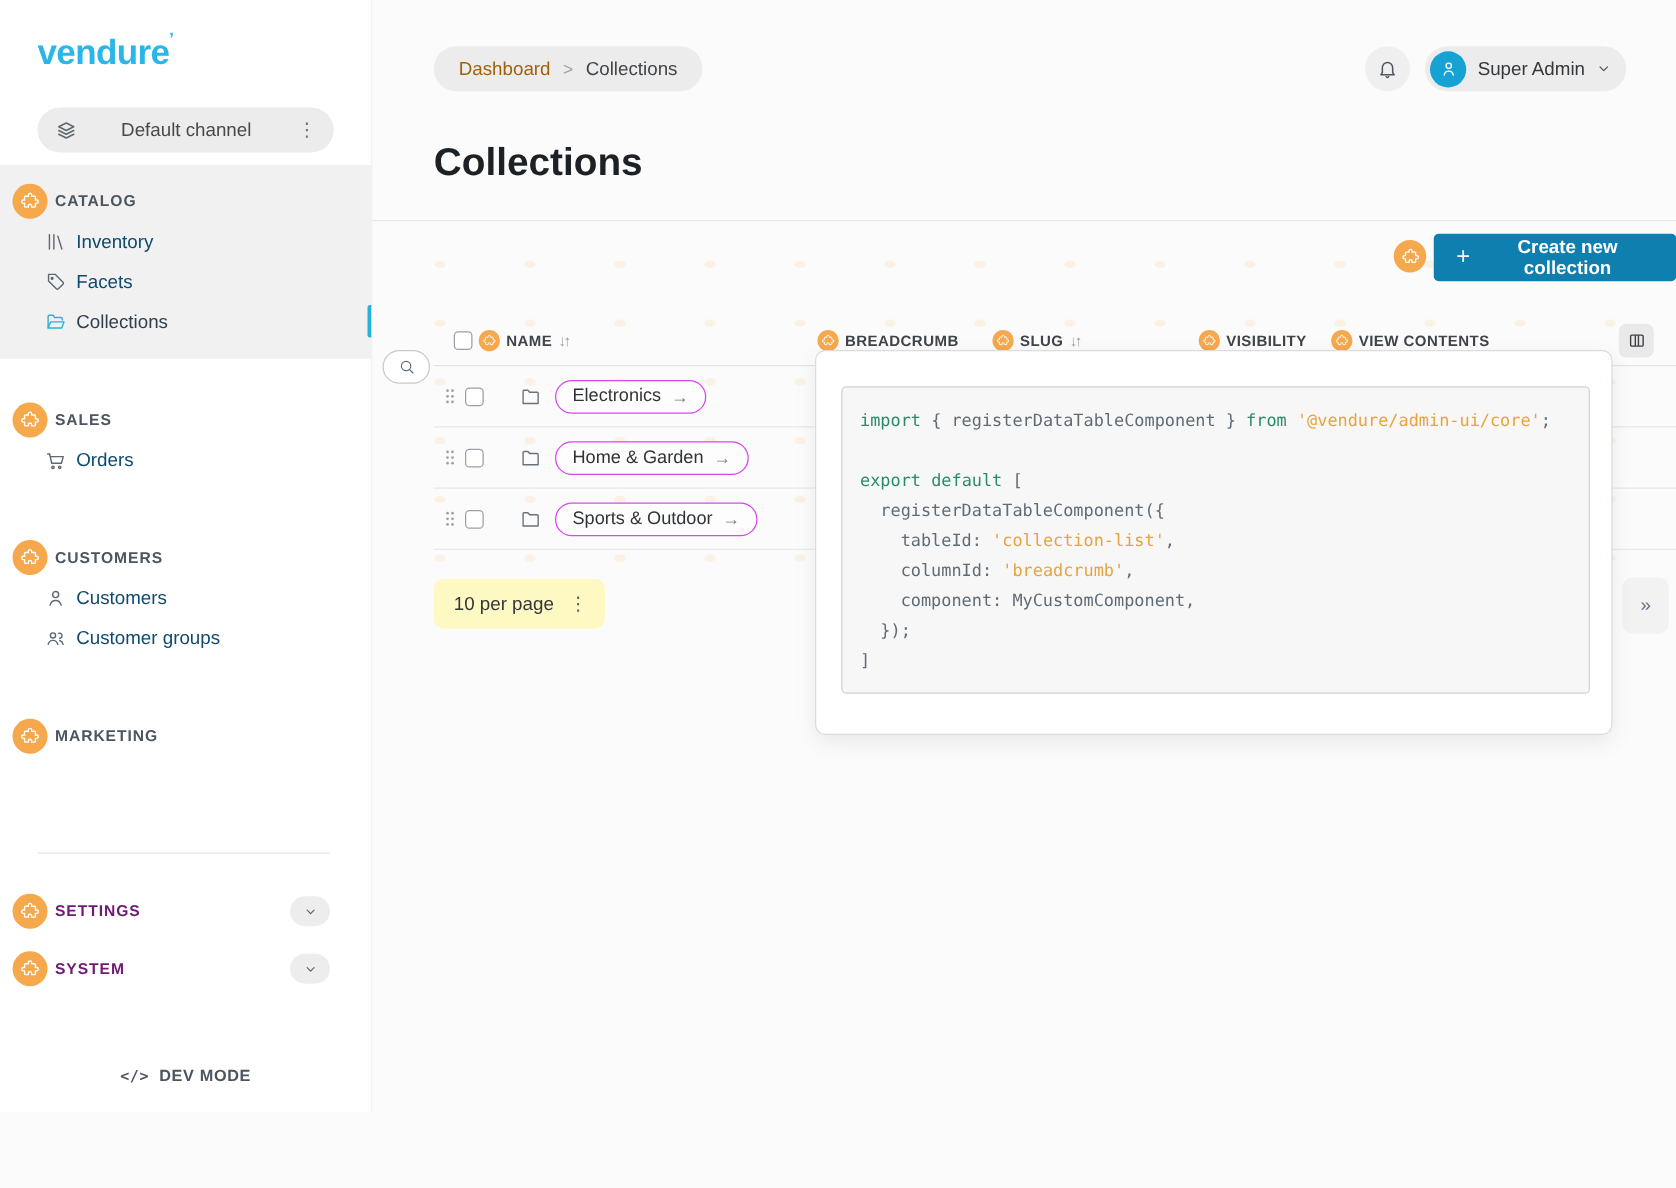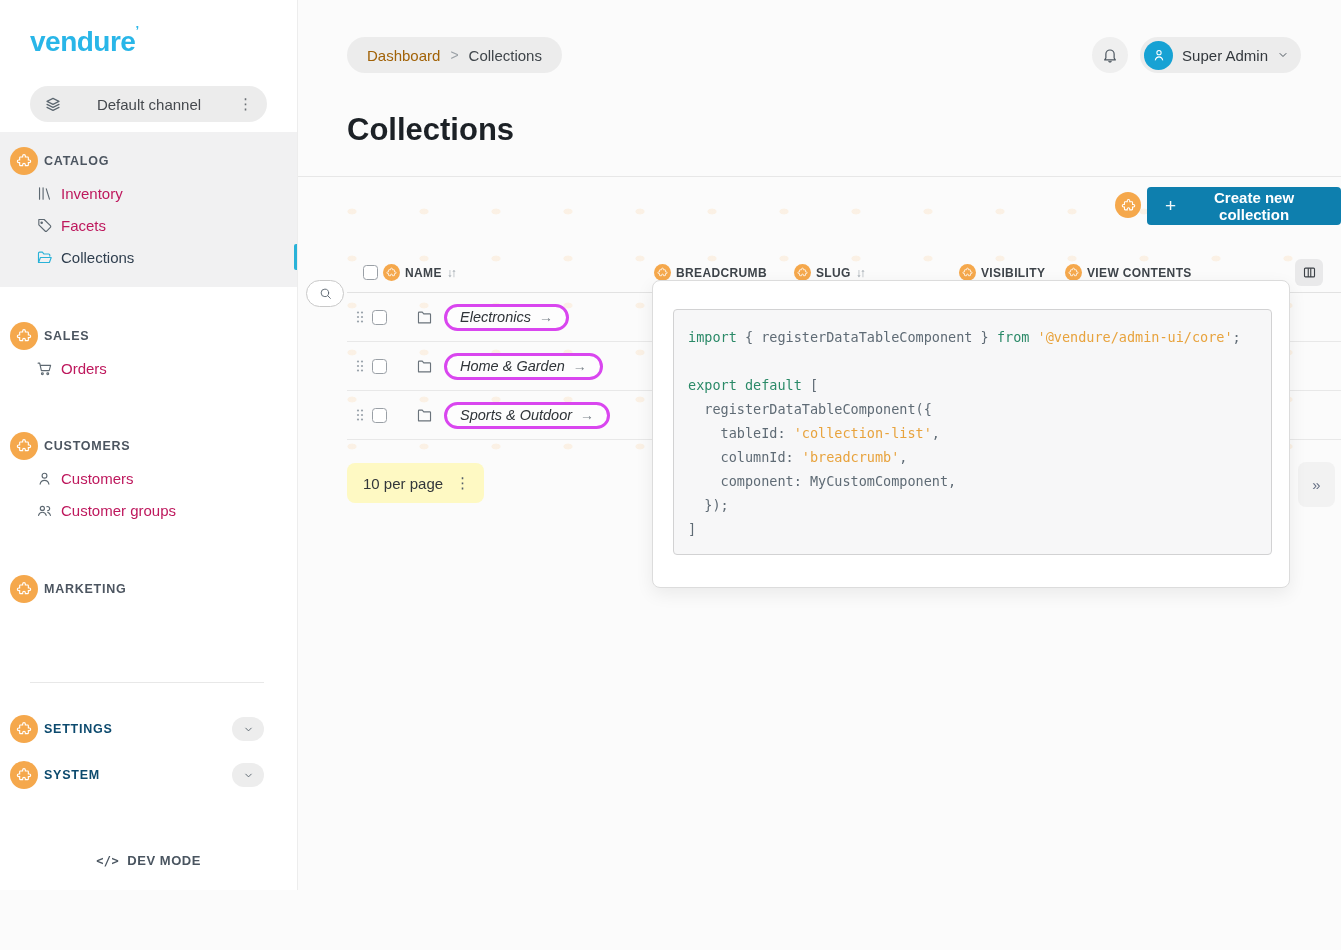--- a/index.html
+++ b/index.html
@@ -24,31 +24,31 @@
   .section-header { height:32px; display:flex; align-items:center; padding-left:10px; }
   .section-header .sec-label { margin-left:6px; font-size:12.5px; font-weight:600; letter-spacing:0.06em;
                                color:#4c5560; }
   .dev-badge { border-radius:50%; background:#f5a84c; display:inline-flex; align-items:center;
                justify-content:center; flex-shrink:0; cursor:pointer; }
   .dev-badge svg { stroke:#ffffff; fill:none; stroke-width:1.7; }
   .badge-28 { width:28px; height:28px; }
   .badge-26 { width:26px; height:26px; }
   .badge-17 { width:17px; height:17px; }
   .nav-item { height:32px; display:flex; align-items:center; padding-left:33px; gap:6px;
-              font-size:15px; color:#be185d; cursor:pointer; position:relative; }
+              font-size:15px; color:#0c4a6e; cursor:pointer; position:relative; }
   .nav-item .icon { width:22px; }
   .nav-item.active { color:#2f3e4e; }
   .nav-item.active .icon { color:#29b2d8; }
   .nav-item.active::after { content:""; position:absolute; right:0; top:3px; width:3px; height:26px;
                             background:#29b2d8; border-radius:2px 0 0 2px; }
   .sec-sales { margin-top:33px; } .sec-customers { margin-top:46px; } .sec-marketing { margin-top:47px; }
   .side-divider { height:1px; background:#e8e8e8; margin:77px 33px 0 30px; }
   .collapsed-row { margin-top:30px; height:32px; display:flex; align-items:center; padding:0 33px 0 10px; }
   .collapsed-row + .collapsed-row { margin-top:14px; }
-  .collapsed-row .sec-label { margin-left:6px; font-size:12.5px; font-weight:600; letter-spacing:0.06em; color:#0c4a6e; flex:1; }
+  .collapsed-row .sec-label { margin-left:6px; font-size:12.5px; font-weight:600; letter-spacing:0.06em; color:#701a75; flex:1; }
   .chev-btn { width:32px; height:24px; border-radius:12px; background:#ededed; border:none; display:flex;
               align-items:center; justify-content:center; color:#55606a; cursor:pointer; }
   .chev-btn svg { stroke:currentColor; fill:none; stroke-width:2; stroke-linecap:round; stroke-linejoin:round; }
   .dev-mode { margin-top:auto; padding-bottom:22px; display:flex; align-items:center; justify-content:center;
               gap:8px; color:#4a5560; font-size:13px; font-weight:600; letter-spacing:0.04em; cursor:pointer; }
   .dev-mode .code-glyph { font-family:"DejaVu Sans Mono", monospace; font-size:12px; font-weight:700; }
 
   
   .main { position:relative; width:1043px; height:950px; background:#fbfbfb; }
   .dots-overlay { position:absolute; left:0; top:180px; right:0; height:285px; pointer-events:none;
@@ -101,22 +101,22 @@
   .search-pill { position:absolute; left:8px; top:280px; width:38px; height:27px; border-radius:14px;
                  background:#ffffff; border:1px solid #c9c9c9; display:flex; align-items:center;
                  justify-content:center; color:#5d6871; cursor:pointer; z-index:3; }
   .search-pill svg { stroke:currentColor; fill:none; stroke-width:1.5; stroke-linecap:round; }
 
   .tbody { position:absolute; left:49px; right:0; top:293px; z-index:1; }
   .trow { height:49px; display:flex; align-items:center; border-bottom:1px solid #e8e8e8; }
   .drag-handle { margin-left:9px; width:8px; display:flex; cursor:grab; }
   .trow .checkbox { margin-left:8px; }
   .trow .folder { margin-left:29px; width:17px; color:#6a737b; }
-  .name-pill { margin-left:11px; height:27px; border:3px solid #d946ef; border-radius:14px; background:#fdfdfd;
-               display:flex; align-items:center; padding:0 13px; gap:8px; cursor:pointer;font-style:italic; }
+  .name-pill { margin-left:11px; height:27px; border:1px solid #d946ef; border-radius:14px; background:#fdfdfd;
+               display:flex; align-items:center; padding:0 13px; gap:8px; cursor:pointer; }
   .name-pill .nm { font-size:14.5px; color:#2f3438; }
   .name-pill .arr { font-size:14px; color:#7a828a; }
 
   
   .perpage-pill { position:absolute; left:49px; top:463px; height:40px; border-radius:8px; background:#fef9c3;
                   display:flex; align-items:center; padding:0 14px 0 16px; gap:12px; cursor:pointer; }
   .perpage-pill .pp-label { font-size:15px; color:#33373b; }
   .perpage-pill .kebab { color:#55606a; font-size:15px; }
   .next-btn { position:absolute; right:6px; top:462px; width:37px; height:45px; border-radius:8px;
               background:#f2f2f2; border:none; color:#667085; font-size:15px; cursor:pointer; }

